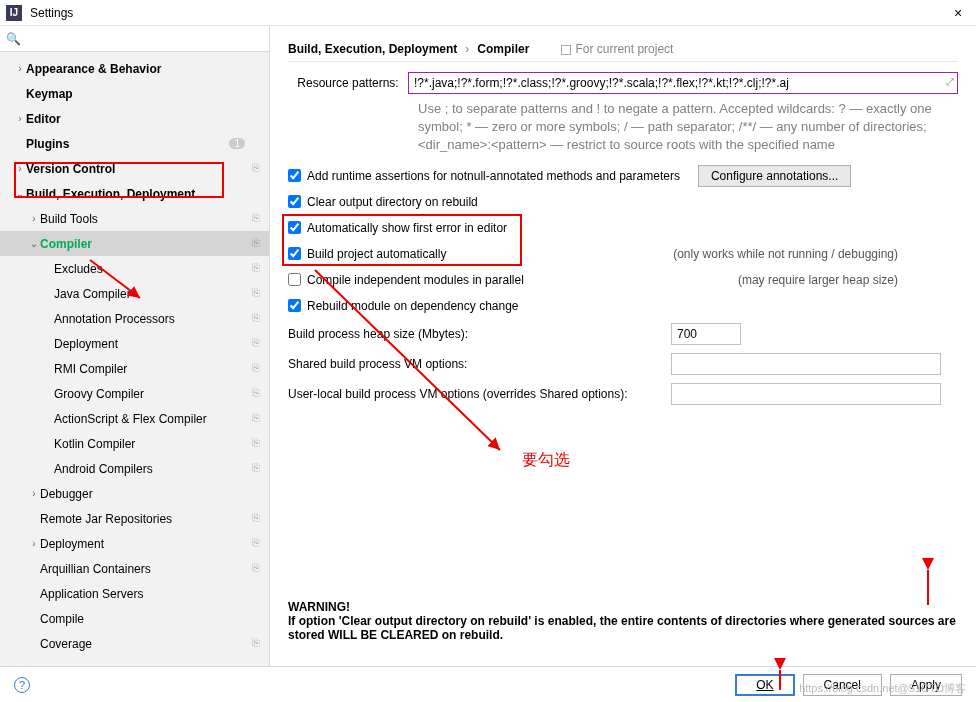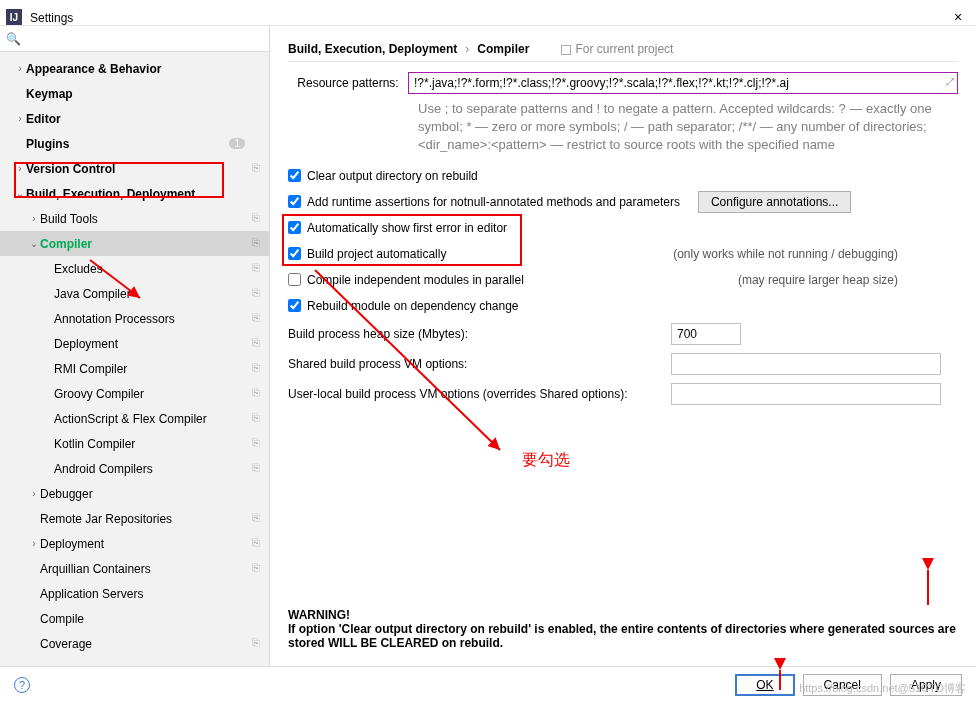--- a/index.html
+++ b/index.html
@@ -1,18 +1,18 @@
 <!DOCTYPE html>
 <html><head>
 <meta charset="utf-8">
 <style>
 * { box-sizing: border-box; margin: 0; padding: 0; font-family: "Segoe UI", Tahoma, sans-serif; font-size: 12px; }
 body { width: 976px; height: 702px; background: #fff; overflow: hidden; color: #000; position: relative; }
 
-.titlebar { height: 26px; display: flex; align-items: flex-end; padding: 0 6px; background: #fff; border-bottom: 1px solid #e5e5e5; }
+.titlebar { height: 26px; display: flex; align-items: center; padding: 12px 6px; background: #fff; border-bottom: 1px solid #e5e5e5; }
 .titlebar .app-icon { width: 16px; height: 16px; background: #3a3a5a; color: #fff; font-weight: bold; font-size: 10px; display: flex; align-items: center; justify-content: center; margin-right: 8px; }
 .titlebar .title { flex: 1; }
 .titlebar .close { width: 24px; text-align: center; font-size: 14px; cursor: pointer; }
 
 .main { display: flex; height: 640px; }
 
 .sidebar { width: 270px; background: #f2f2f2; border-right: 1px solid #d9d9d9; display: flex; flex-direction: column; }
 .searchbar { height: 26px; border-bottom: 1px solid #d9d9d9; display: flex; align-items: center; padding: 0 6px; background: #fff; margin: 0; }
 .searchbar input { flex: 1; border: none; outline: none; font-size: 12px; }
 .searchbar .mag { color: #888; margin-right: 4px; }
@@ -49,21 +49,21 @@
 .check-row .side.pad { margin-right: 60px; }
 .check-row .btn { margin-left: 12px; }
 
 .btn { border: 1px solid #adadad; background: #e9e9e9; padding: 3px 12px; cursor: pointer; }
 
 .input-row { display: flex; align-items: center; height: 30px; gap: 8px; }
 .input-row .ilabel { width: 375px; }
 .input-row input[type=text] { border: 1px solid #c0c0c0; padding: 3px 5px; width: 270px; }
 .input-row input.short { width: 70px; }
 
-.warning { position: absolute; left: 18px; bottom: 16px; right: 18px; font-size: 12px; }
+.warning { position: absolute; left: 18px; bottom: 24px; right: 18px; font-size: 12px; }
 .warning b { font-weight: bold; }
 
 .footer { height: 36px; border-top: 1px solid #d9d9d9; display: flex; align-items: center; padding: 0 14px; }
 .footer .help { width: 16px; height: 16px; border-radius: 50%; border: 1px solid #3b7bcc; color: #3b7bcc; font-size: 11px; text-align: center; line-height: 14px; cursor: pointer; }
 .footer .spacer { flex: 1; }
 .footer .fbtn { border: 1px solid #adadad; background: #fdfdfd; padding: 3px 20px; margin-left: 8px; cursor: pointer; }
 .footer .fbtn.primary { border: 1px solid #3b7bcc; box-shadow: 0 0 0 1px #3b7bcc inset; text-decoration: underline; }
 .watermark { position: absolute; right: 10px; bottom: 6px; color: #bbb; font-size: 11px; pointer-events: none; }
 
 
@@ -224,26 +224,26 @@
       <div class="label">Resource patterns:</div>
       <div class="pattern-input">
         <span>!?*.java;!?*.form;!?*.class;!?*.groovy;!?*.scala;!?*.flex;!?*.kt;!?*.clj;!?*.aj</span>
         <span class="expand">⤢</span>
       </div>
     </div>
     <div class="hint">Use ; to separate patterns and ! to negate a pattern. Accepted wildcards: ? — exactly one symbol; * — zero or more symbols; / — path separator; /**/ — any number of directories; &lt;dir_name&gt;:&lt;pattern&gt; — restrict to source roots with the specified name</div>
 
     <div class="check-row">
       <input type="checkbox" checked="" style="">
-      <span>Clear output directory on rebuild</span>
-    </div>
-    <div class="check-row">
-      <input type="checkbox" checked="" style="">
       <span>Add runtime assertions for notnull-annotated methods and parameters</span>
       <button class="btn">Configure annotations...</button>
+    </div>
+    <div class="check-row">
+      <input type="checkbox" checked="" style="">
+      <span>Clear output directory on rebuild</span>
     </div>
     <div class="check-row">
       <input type="checkbox" checked="" style="">
       <span>Automatically show first error in editor</span>
     </div>
     <div class="check-row">
       <input type="checkbox" checked="" style="">
       <span>Build project automatically</span>
       <span class="side pad">(only works while not running / debugging)</span>
     </div>

